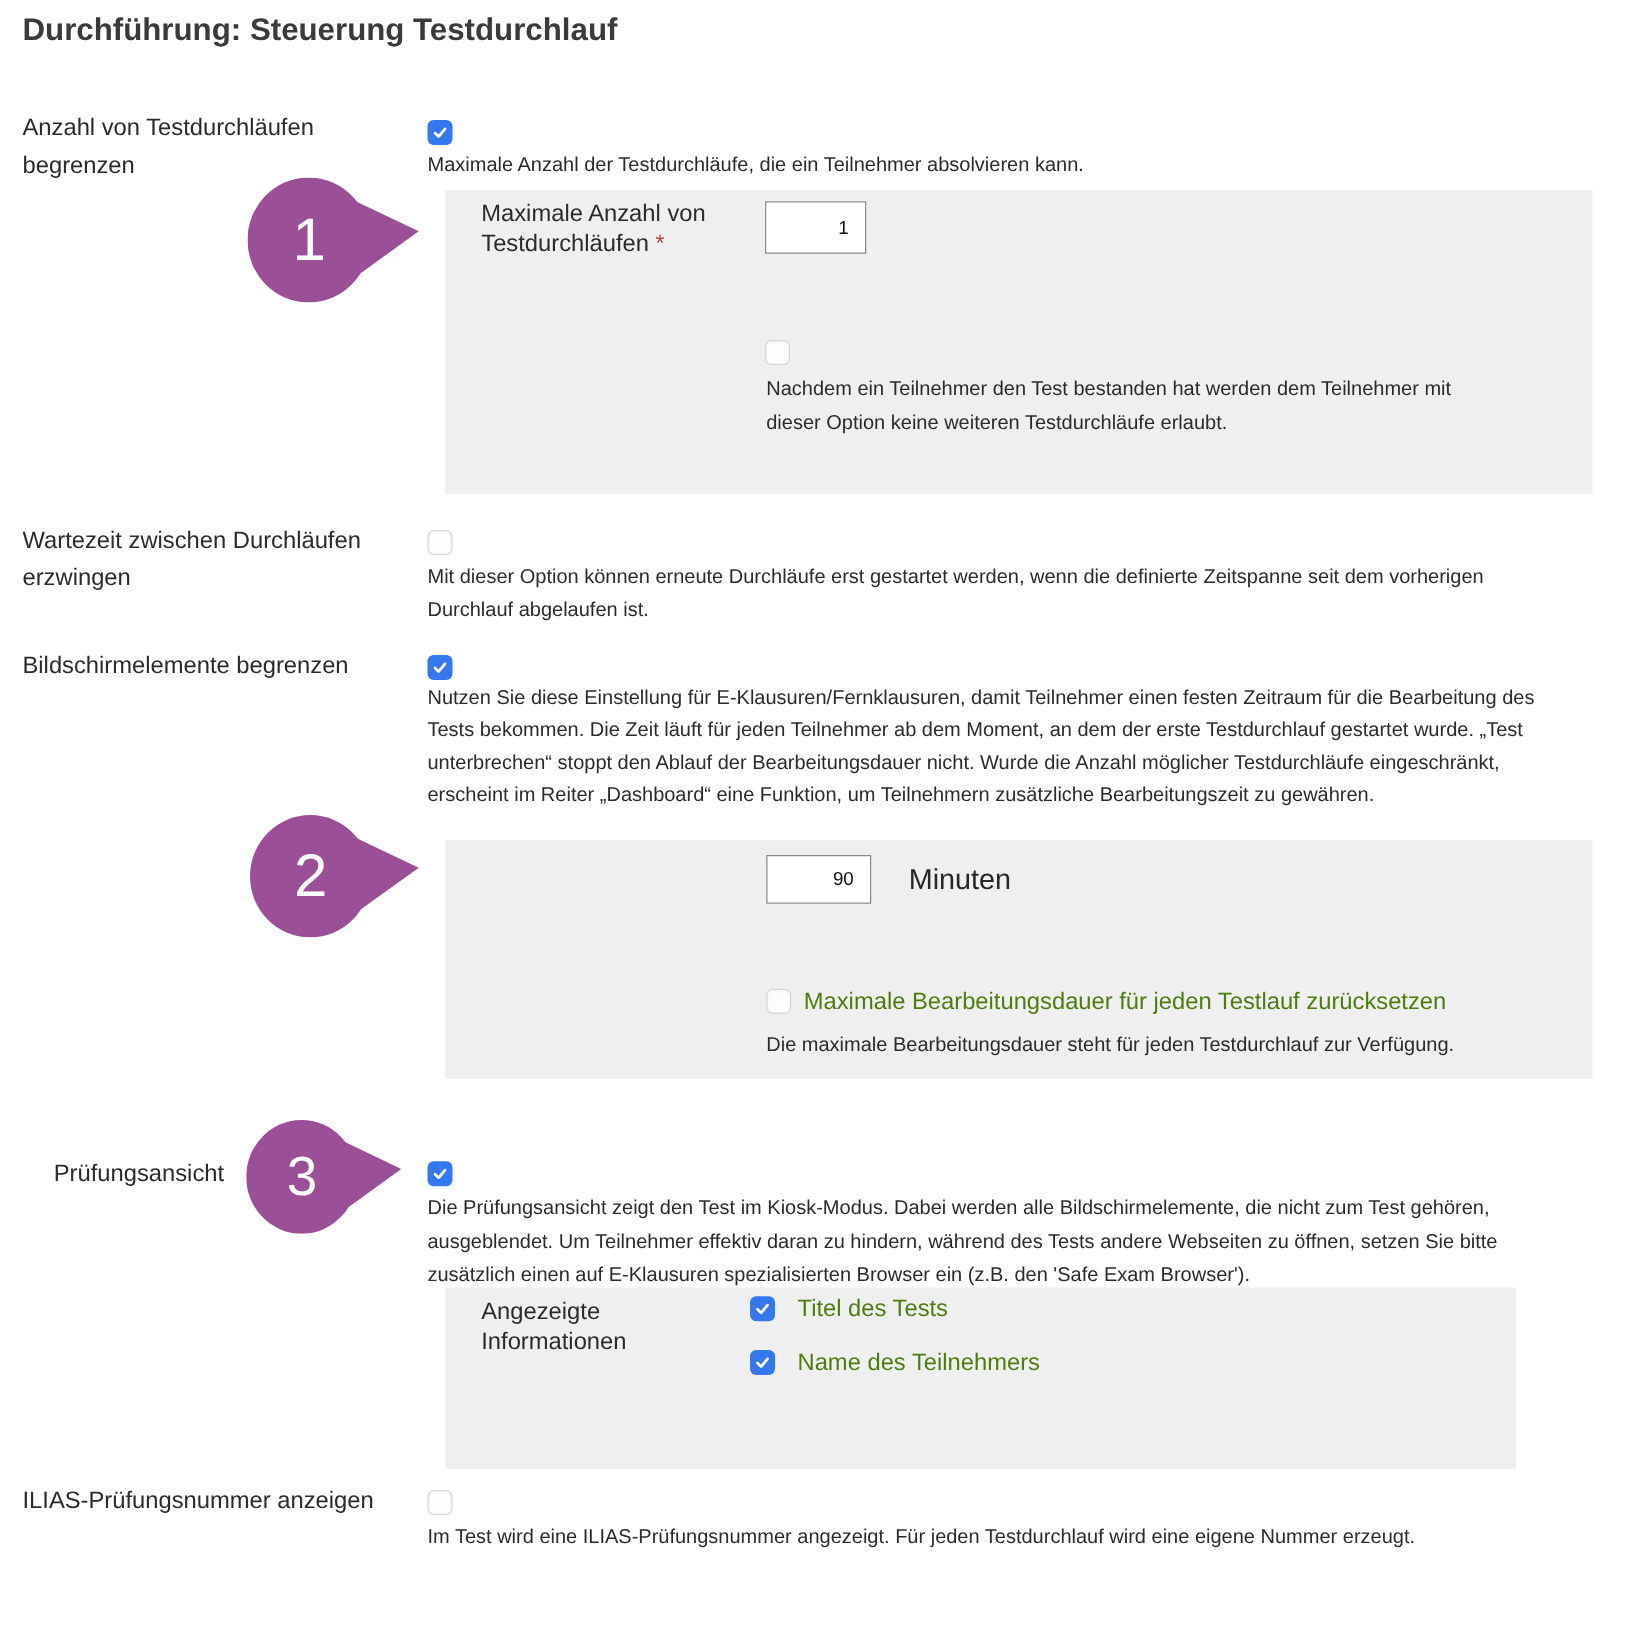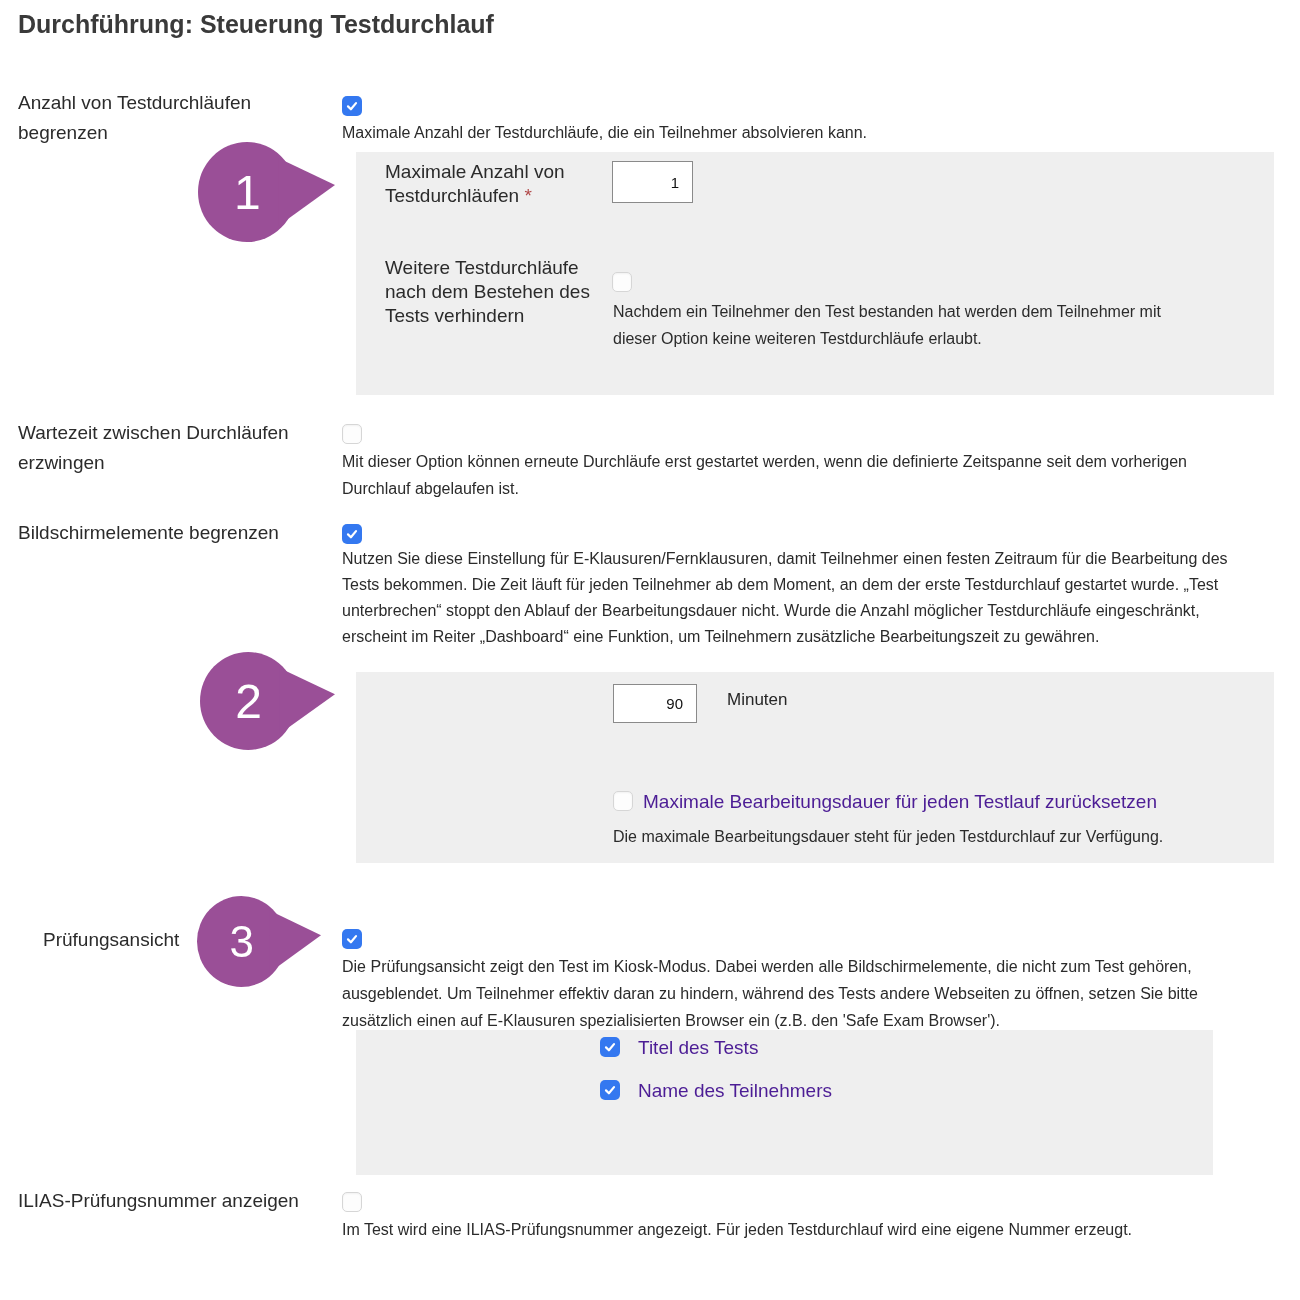--- a/index.html
+++ b/index.html
@@ -13,22 +13,22 @@
   .byline{position:absolute;font-size:16px;line-height:27px;color:#2b2b2b}
   .panel{position:absolute;background:#efefef}
   .plbl{position:absolute;font-size:19px;line-height:24px;color:#2b2b2b}
   .cb{position:absolute;width:20px;height:20px;border-radius:5px;box-sizing:border-box}
   .cb.checked{background:#3478f0;display:flex;align-items:center;justify-content:center}
   .cb.un{background:#fdfdfd;border:1px solid #d6d6d6;box-shadow:inset 0 1px 2px rgba(0,0,0,.05)}
   .cb svg{width:14px;height:14px;display:block}
   .ninput{position:absolute;box-sizing:border-box;border:1px solid #8a8a8a;background:#fff;
     font-family:inherit;font-size:15px;text-align:right;padding-right:13px;color:#111;border-radius:0}
   .req{color:#b04747}
-  .cb-label{position:absolute;font-size:19px;line-height:26px;color:#4c1d95}
-  .unit{position:absolute;font-size:17px;color:#262626}
+  .cb-label{position:absolute;font-size:19px;line-height:26px;color:#4d7c0f}
+  .unit{position:absolute;font-size:23px;color:#262626}
   .marker{position:absolute;pointer-events:none}
   .marker svg{width:100%;height:100%;display:block}
   .marker .num{position:absolute;left:0;top:0;height:100%;width:72%;
     display:flex;align-items:center;justify-content:center;color:#fff;font-size:48px;font-weight:400}
 
   
   #lbl1{left:18px;top:88px;width:285px}
   #cb1{left:342px;top:96px}
   #by1{left:342px;top:119px;width:920px}
   #panel1{left:356px;top:152px;width:918px;height:243px}
@@ -86,21 +86,20 @@
     </svg>
 </span>
 <div class="byline" id="by1">Maximale Anzahl der Testdurchläufe, die ein Teilnehmer absolvieren kann.</div>
 
 <div class="panel" id="panel1">
   <div class="plbl" id="p1l1">
     <span>Maximale Anzahl von Testdurchläufen</span>
     <span class="req">*</span>
   </div>
   <input class="ninput" id="inp1" value="1" style="">
-  <div class="plbl" id="p1l2">Weitere Testdurchläufe nach dem Bestehen des Tests verhindern</div>
   <span class="cb un" id="cb1b"></span>
   <div class="byline" id="by1b">Nachdem ein Teilnehmer den Test bestanden hat werden dem Teilnehmer mit dieser Option keine weiteren Testdurchläufe erlaubt.</div>
 </div>
 
 <div class="lbl" id="lbl2">Wartezeit zwischen Durchläufen erzwingen</div>
 <span class="cb un" id="cb2"></span>
 <div class="byline" id="by2">Mit dieser Option können erneute Durchläufe erst gestartet werden, wenn die definierte Zeitspanne seit dem vorherigen Durchlauf abgelaufen ist.</div>
 
 <div class="lbl" id="lbl3">Bildschirmelemente begrenzen</div>
 <span class="cb checked" id="cb3">
@@ -120,20 +119,21 @@
 
 <div class="lbl" id="lbl4">Prüfungsansicht</div>
 <span class="cb checked" id="cb4">
   <svg viewBox="0 0 14 14">
       <path d="M3 7.4 L5.9 10.3 L11 4.1" stroke="#fff" stroke-width="2.2" fill="none" stroke-linecap="round" stroke-linejoin="round"></path>
     </svg>
 </span>
 <div class="byline" id="by4">Die Prüfungsansicht zeigt den Test im Kiosk-Modus. Dabei werden alle Bildschirmelemente, die nicht zum Test gehören, ausgeblendet. Um Teilnehmer effektiv daran zu hindern, während des Tests andere Webseiten zu öffnen, setzen Sie bitte zusätzlich einen auf E-Klausuren spezialisierten Browser ein (z.B. den 'Safe Exam Browser').</div>
 
 <div class="panel" id="panel3">
+  <div class="plbl" id="p3l1">Angezeigte Informationen</div>
   <span class="cb checked" id="cb3a">
     <svg viewBox="0 0 14 14">
         <path d="M3 7.4 L5.9 10.3 L11 4.1" stroke="#fff" stroke-width="2.2" fill="none" stroke-linecap="round" stroke-linejoin="round"></path>
       </svg>
   </span>
   <div class="cb-label" id="lbl3a">Titel des Tests</div>
   <span class="cb checked" id="cb3b">
     <svg viewBox="0 0 14 14">
         <path d="M3 7.4 L5.9 10.3 L11 4.1" stroke="#fff" stroke-width="2.2" fill="none" stroke-linecap="round" stroke-linejoin="round"></path>
       </svg>

